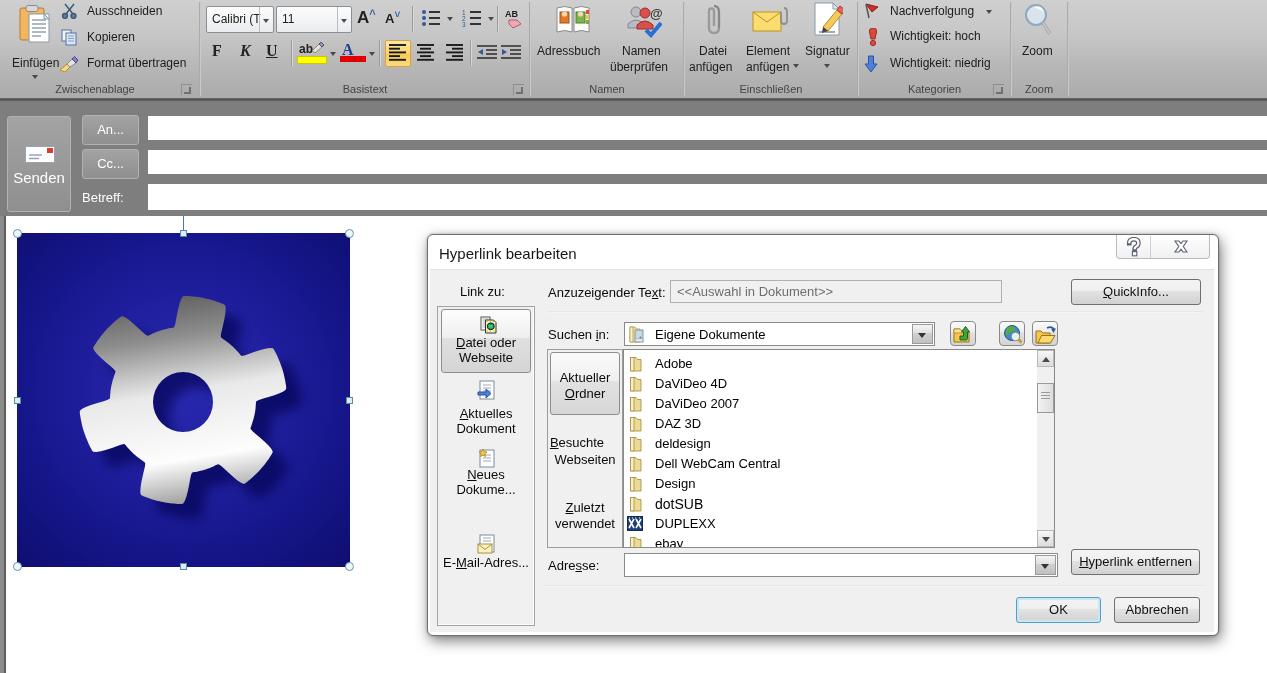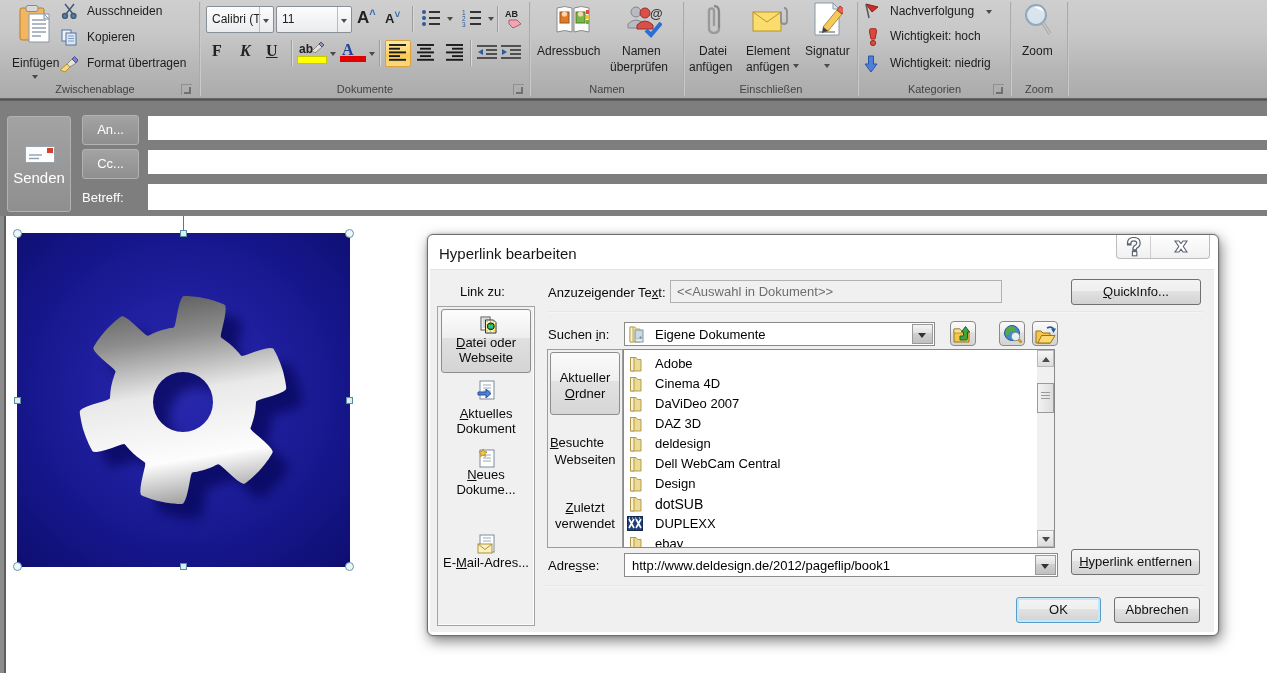--- a/index.html
+++ b/index.html
@@ -55,21 +55,21 @@
 
 <div class="abs" id="ribbon"></div>
 <div class="abs" id="ribbonline"></div>
 <div class="abs gsep" style="left:199px;"></div>
 <div class="abs gsep" style="left:529px;"></div>
 <div class="abs gsep" style="left:683px;"></div>
 <div class="abs gsep" style="left:857px;"></div>
 <div class="abs gsep" style="left:1010px;"></div>
 <div class="abs gsep" style="left:1067px;"></div>
 <div class="abs glabel" style="left:20px;width:150px;">Zwischenablage</div>
-<div class="abs glabel" style="left:290px;width:150px;">Dokumente</div>
+<div class="abs glabel" style="left:290px;width:150px;">Basistext</div>
 <div class="abs glabel" style="left:532px;width:150px;">Namen</div>
 <div class="abs glabel" style="left:696px;width:150px;">Einschließen</div>
 <div class="abs glabel" style="left:862px;width:145px;">Kategorien</div>
 <div class="abs glabel" style="left:1011px;width:56px;">Zoom</div>
 <div class="abs launch" style="left:181px;top:84px;"></div>
 <div class="abs launch" style="left:513px;top:84px;"></div>
 <div class="abs launch" style="left:993px;top:84px;"></div>
 
 <svg class="abs" style="left:16px;top:5px;" width="38" height="42" viewBox="0 0 38 42">
   <rect x="4" y="3" width="24" height="32" rx="2" fill="#f2b661" stroke="#b97d2a"></rect>
@@ -477,21 +477,21 @@
 <div class="abs sunk" style="left:623px;top:349px;width:432px;height:199px;border-color:#898989;overflow:hidden;" id="flist">
 <svg style="position:absolute;left:4px;top:6px;" width="15" height="16" viewBox="0 0 15 16">
 <path d="M2.5 1.5 L8 1.5 L9.5 3.5 L13 3.5 L13 15 L2.5 15 Z" fill="#ecdb96" stroke="#ab9243" stroke-width="0.9"></path>
 <path d="M2.5 1.5 L6 1.5 L6 15 L2.5 15 Z" fill="#f8f0ca" stroke="#ab9243" stroke-width="0.9"></path>
 </svg>
 <div style="position:absolute;left:31px;top:6px;font-size:13px;color:#000;white-space:nowrap;">Adobe</div>
 <svg style="position:absolute;left:4px;top:26px;" width="15" height="16" viewBox="0 0 15 16">
 <path d="M2.5 1.5 L8 1.5 L9.5 3.5 L13 3.5 L13 15 L2.5 15 Z" fill="#ecdb96" stroke="#ab9243" stroke-width="0.9"></path>
 <path d="M2.5 1.5 L6 1.5 L6 15 L2.5 15 Z" fill="#f8f0ca" stroke="#ab9243" stroke-width="0.9"></path>
 </svg>
-<div style="position:absolute;left:31px;top:26px;font-size:13px;color:#000;white-space:nowrap;">Cinema 4D</div>
+<div style="position:absolute;left:31px;top:26px;font-size:13px;color:#000;white-space:nowrap;">DaViDeo 4D</div>
 <svg style="position:absolute;left:4px;top:46px;" width="15" height="16" viewBox="0 0 15 16">
 <path d="M2.5 1.5 L8 1.5 L9.5 3.5 L13 3.5 L13 15 L2.5 15 Z" fill="#ecdb96" stroke="#ab9243" stroke-width="0.9"></path>
 <path d="M2.5 1.5 L6 1.5 L6 15 L2.5 15 Z" fill="#f8f0ca" stroke="#ab9243" stroke-width="0.9"></path>
 </svg>
 <div style="position:absolute;left:31px;top:46px;font-size:13px;color:#000;white-space:nowrap;">DaViDeo 2007</div>
 <svg style="position:absolute;left:4px;top:66px;" width="15" height="16" viewBox="0 0 15 16">
 <path d="M2.5 1.5 L8 1.5 L9.5 3.5 L13 3.5 L13 15 L2.5 15 Z" fill="#ecdb96" stroke="#ab9243" stroke-width="0.9"></path>
 <path d="M2.5 1.5 L6 1.5 L6 15 L2.5 15 Z" fill="#f8f0ca" stroke="#ab9243" stroke-width="0.9"></path>
 </svg>
 <div style="position:absolute;left:31px;top:66px;font-size:13px;color:#000;white-space:nowrap;">DAZ 3D</div>
@@ -539,21 +539,20 @@
 </div>
 <div class="abs" style="left:1037px;top:530px;width:17px;height:17px;background:linear-gradient(180deg,#f6f6f6,#dcdcdc);border:1px solid #b8b8b8;box-sizing:border-box;">
   <div class="abs" style="left:4px;top:6px;border:4px solid transparent;border-top:5px solid #4a4a4a;"></div>
 </div>
 <div class="abs" style="left:1037px;top:383px;width:17px;height:30px;background:linear-gradient(90deg,#f2f2f2,#ddd);border:1px solid #9a9a9a;box-sizing:border-box;">
   <div style="margin:8px 3px;height:1px;background:#9a9a9a;box-shadow:0 3px 0 #9a9a9a,0 6px 0 #9a9a9a;"></div>
 </div>
 
 <div class="abs lbl" style="left:548px;top:558px;">Adre<u>s</u>se:</div>
 <div class="abs sunk" style="left:624px;top:553px;width:434px;height:24px;border-color:#8a8a8a;">
-  <div class="abs" style="left:7px;top:4px;font-size:13px;color:#000;">http://www.deldesign.de/2012/pageflip/book1</div>
   <div class="abs" style="right:1px;top:1px;width:21px;height:20px;background:linear-gradient(180deg,#f4f4f4,#e0e0e0 45%,#d0d0d0 46%,#c0c0c0);border:1px solid #9a9a9a;box-sizing:border-box;">
     <div class="abs" style="left:5px;top:8px;border:4px solid transparent;border-top:5px solid #333;"></div>
   </div>
 </div>
 <div class="abs w7btn" style="left:1071px;top:549px;width:129px;height:26px;line-height:24px;"><u>H</u>yperlink entfernen</div>
 <div class="abs" style="left:544px;top:585px;width:660px;height:2px;background:linear-gradient(180deg,#dde1e6,#fbfbfb);"></div>
 
 <div class="abs w7btn" style="left:1016px;top:597px;width:85px;height:26px;line-height:24px;border-color:#5a9bc8;box-shadow:inset 0 0 0 2px #c6e7f8;">OK</div>
 <div class="abs w7btn" style="left:1114px;top:597px;width:86px;height:26px;line-height:24px;">Abbrechen</div>
 

